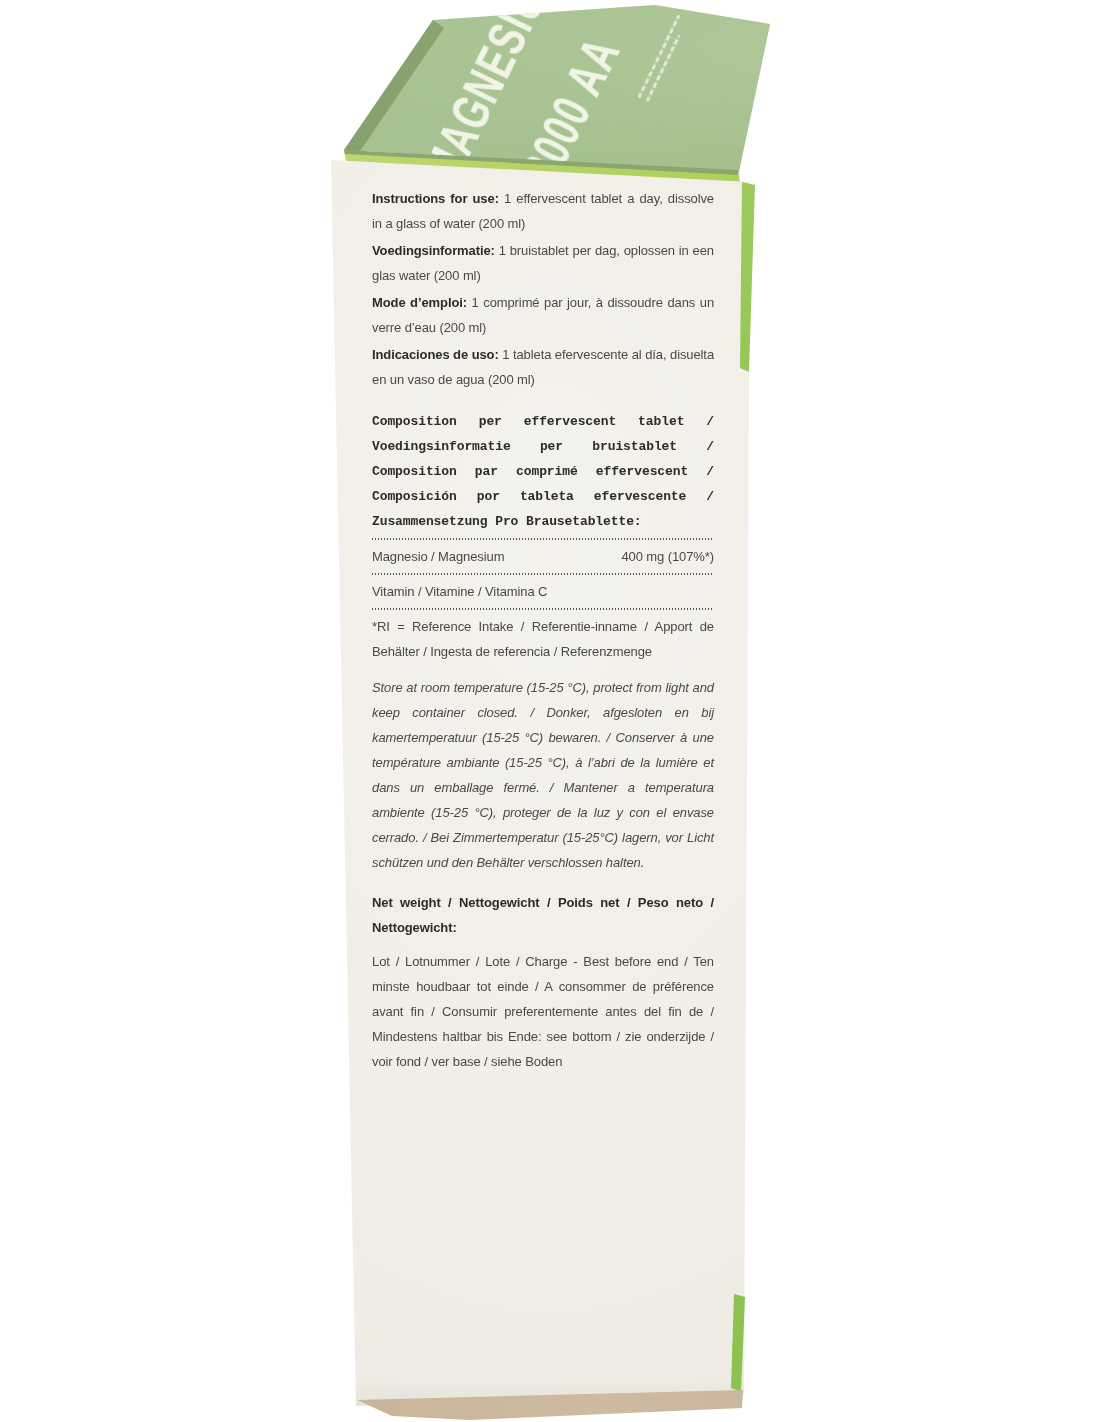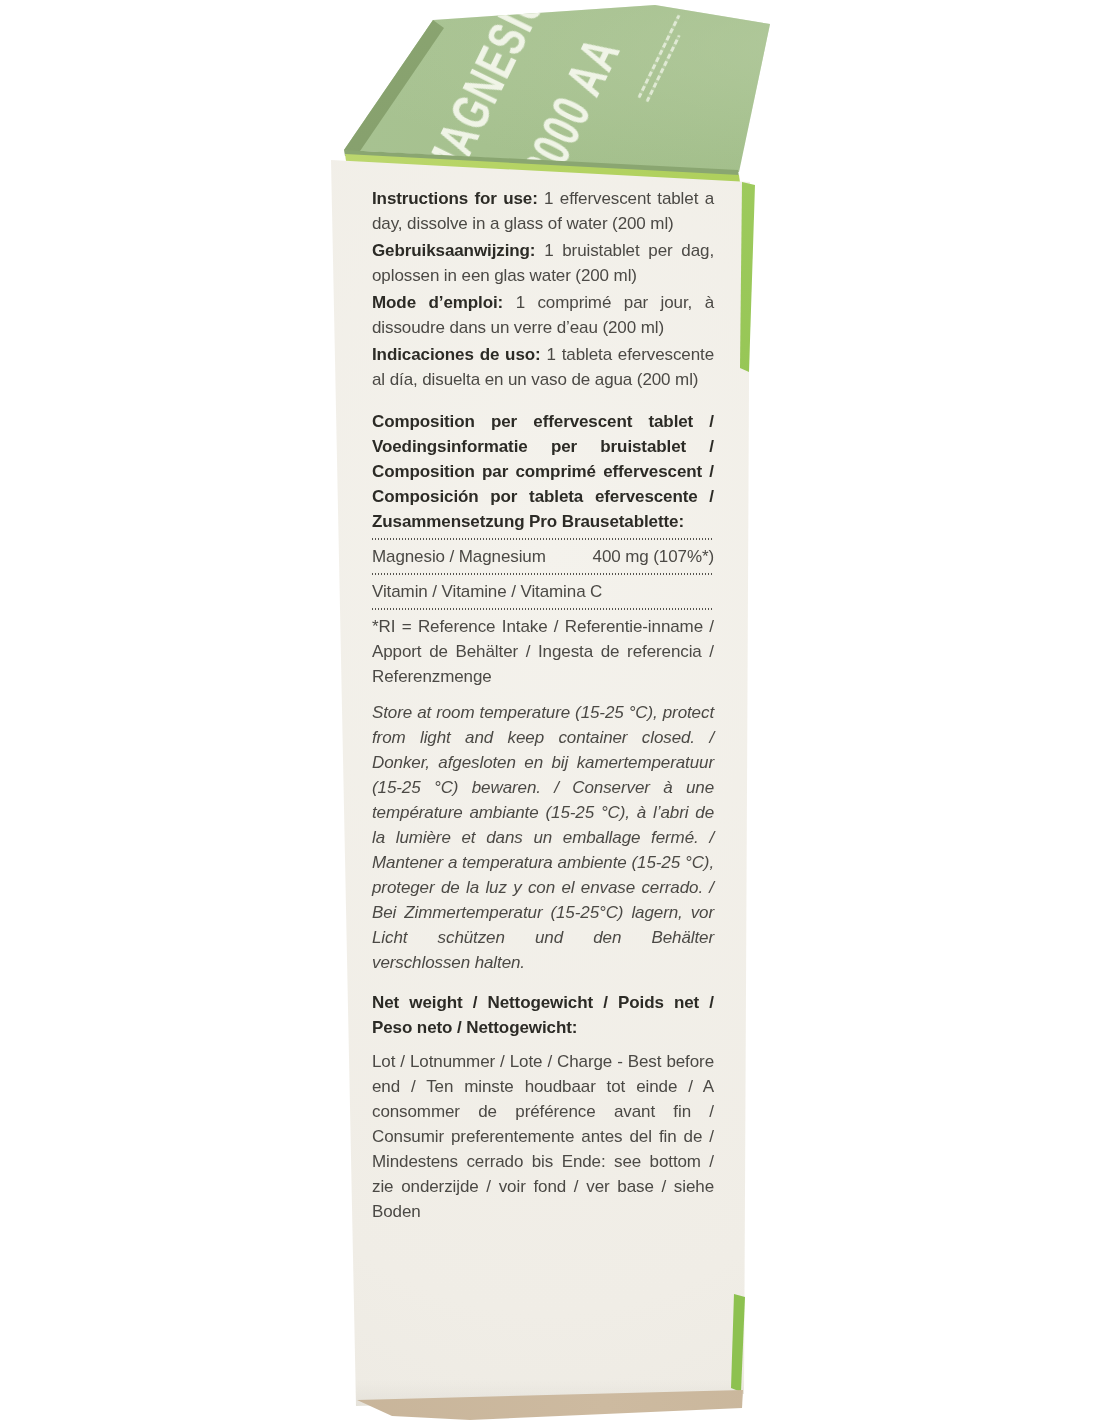--- a/index.html
+++ b/index.html
@@ -80,26 +80,26 @@
     position:absolute; left:0; top:0; width:1100px; height:1422px;
     clip-path:polygon(331px 160px, 750px 182px, 744px 1394px, 356px 1406px);
     background:
       linear-gradient(90deg, rgba(150,145,130,.20) 0%, rgba(150,145,130,0) 4.5%, rgba(150,145,130,0) 95%, rgba(150,145,130,.22) 100%),
       linear-gradient(180deg, rgba(140,135,120,.18) 0%, rgba(140,135,120,0) 2.5%, rgba(140,135,120,0) 97%, rgba(140,135,120,.15) 100%),
       radial-gradient(ellipse at 50% 38%, #f4f2ec 0%, #f0ede6 62%, #e9e6de 100%);
   }
   
   .text-col {
     position:absolute; left:372px; top:186px; width:342px;
-    color:#4b4945; font-size:17px; line-height:25px;
+    color:#4b4945; font-size:13px; line-height:25px;
     text-align:justify; letter-spacing:-0.1px; filter:blur(.3px);
   }
   .text-col p { margin:0 0 2px 0; }
   .b { font-weight:bold; color:#2c2b26; }
-  .sec-comp { margin-top:17px !important; }
+  .sec-comp { margin-top:17px !important;font-family:Liberation Mono, monospace; }
   .dotted {
     height:2px; margin:4px 0 4px 0;
     background:repeating-linear-gradient(90deg, #55534d 0 1px, transparent 1px 3px);
   }
   .comp-line { margin:0; }
   .comp-line2 { display:flex; justify-content:space-between; line-height:25px; }
   .comp-line2.right { justify-content:flex-end; }
   .footnote { margin-top:2px !important; }
   .storage { margin-top:11px !important;font-style:italic; }
   .netweight { margin-top:15px !important; }
@@ -123,21 +123,21 @@
   </div>
   <div class="lid-flap-left"></div>
   <div class="lid-bottom-dark"></div>
   <div class="lid-fold"></div>
   <div class="lid-fold-shadow"></div>
 
   <div class="panel">
     <div class="text-col">
 
       <p><span class="b">Instructions for use:</span> <span>1 effervescent tablet a day, dissolve in a glass of water (200 ml)</span></p>
-      <p><span class="b">Gebruiksaanwijzing:</span> <span>1 bruistablet per dag, oplossen in een glas water (200 ml)</span></p>
+      <p><span class="b">Voedingsinformatie:</span> <span>1 bruistablet per dag, oplossen in een glas water (200 ml)</span></p>
       <p><span class="b">Mode d’emploi:</span> <span>1 comprimé par jour, à dissoudre dans un verre d’eau (200 ml)</span></p>
       <p><span class="b">Indicaciones de uso:</span> <span>1 tableta efervescente al día, disuelta en un vaso de agua (200 ml)</span></p>
 
       <p class="b sec-comp">Composition per effervescent tablet / Voedingsinformatie per bruistablet / Composition par comprimé effervescent / Composición por tableta efervescente / Zusammensetzung Pro Brausetablette:</p>
       <div class="dotted"></div>
 
       <div>
         <div class="comp-line2">
           <span>Magnesio / Magnesium</span>
           <span>400 mg (107%*)</span>
@@ -149,21 +149,21 @@
         <p class="comp-line">Vitamin / Vitamine / Vitamina C</p>
       </div>
       <div class="dotted"></div>
 
       <p class="footnote">*RI = Reference Intake / Referentie-inname / Apport de Behälter / Ingesta de referencia / Referenzmenge</p>
 
       <p class="storage">Store at room temperature (15-25 °C), protect from light and keep container closed. / Donker, afgesloten en bij kamertemperatuur (15-25 °C) bewaren. / Conserver à une température ambiante (15-25 °C), à l’abri de la lumière et dans un emballage fermé. / Mantener a temperatura ambiente (15-25 °C), proteger de la luz y con el envase cerrado. / Bei Zimmertemperatur (15-25°C) lagern, vor Licht schützen und den Behälter verschlossen halten.</p>
 
       <p class="b netweight">Net weight / Nettogewicht / Poids net / Peso neto / Nettogewicht:</p>
 
-      <p class="lot">Lot / Lotnummer / Lote / Charge - Best before end / Ten minste houdbaar tot einde / A consommer de préférence avant fin / Consumir preferentemente antes del fin de / Mindestens cerrado bis Ende: see bottom / zie onderzijde / voir fond / ver base / siehe Boden</p>
+      <p class="lot">Lot / Lotnummer / Lote / Charge - Best before end / Ten minste houdbaar tot einde / A consommer de préférence avant fin / Consumir preferentemente antes del fin de / Mindestens haltbar bis Ende: see bottom / zie onderzijde / voir fond / ver base / siehe Boden</p>
 
     </div>
   </div>
 
   <div class="strip-top"></div>
   <div class="strip-bottom"></div>
   <div class="bottom-flap"></div>
 
 </div>
 

